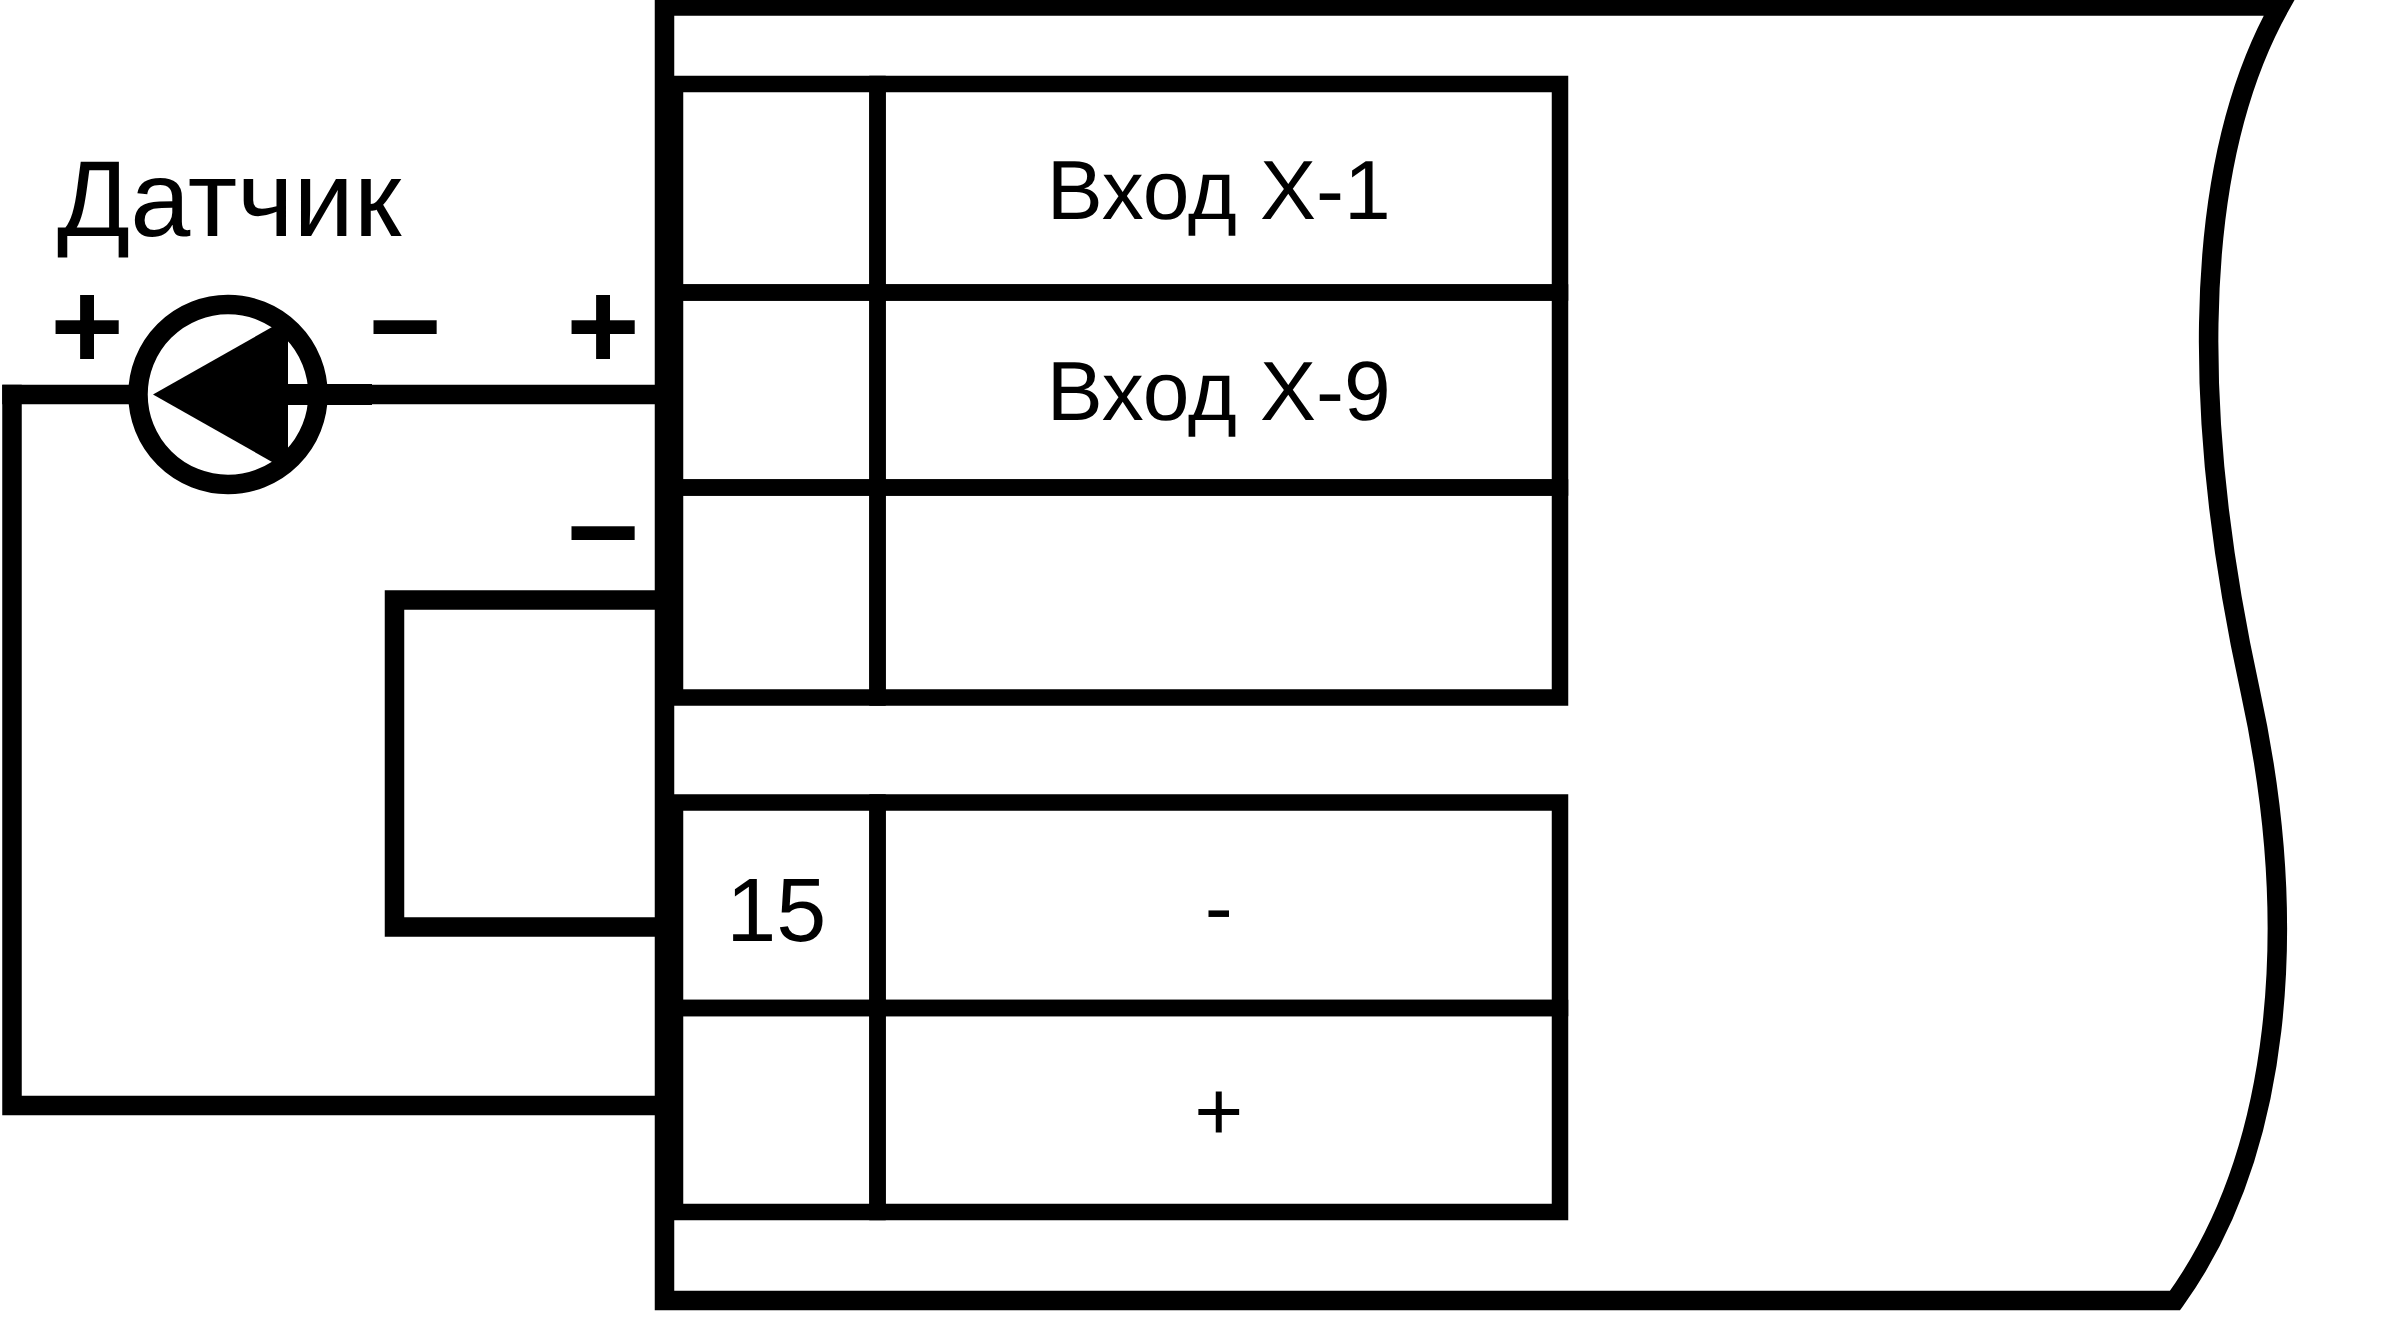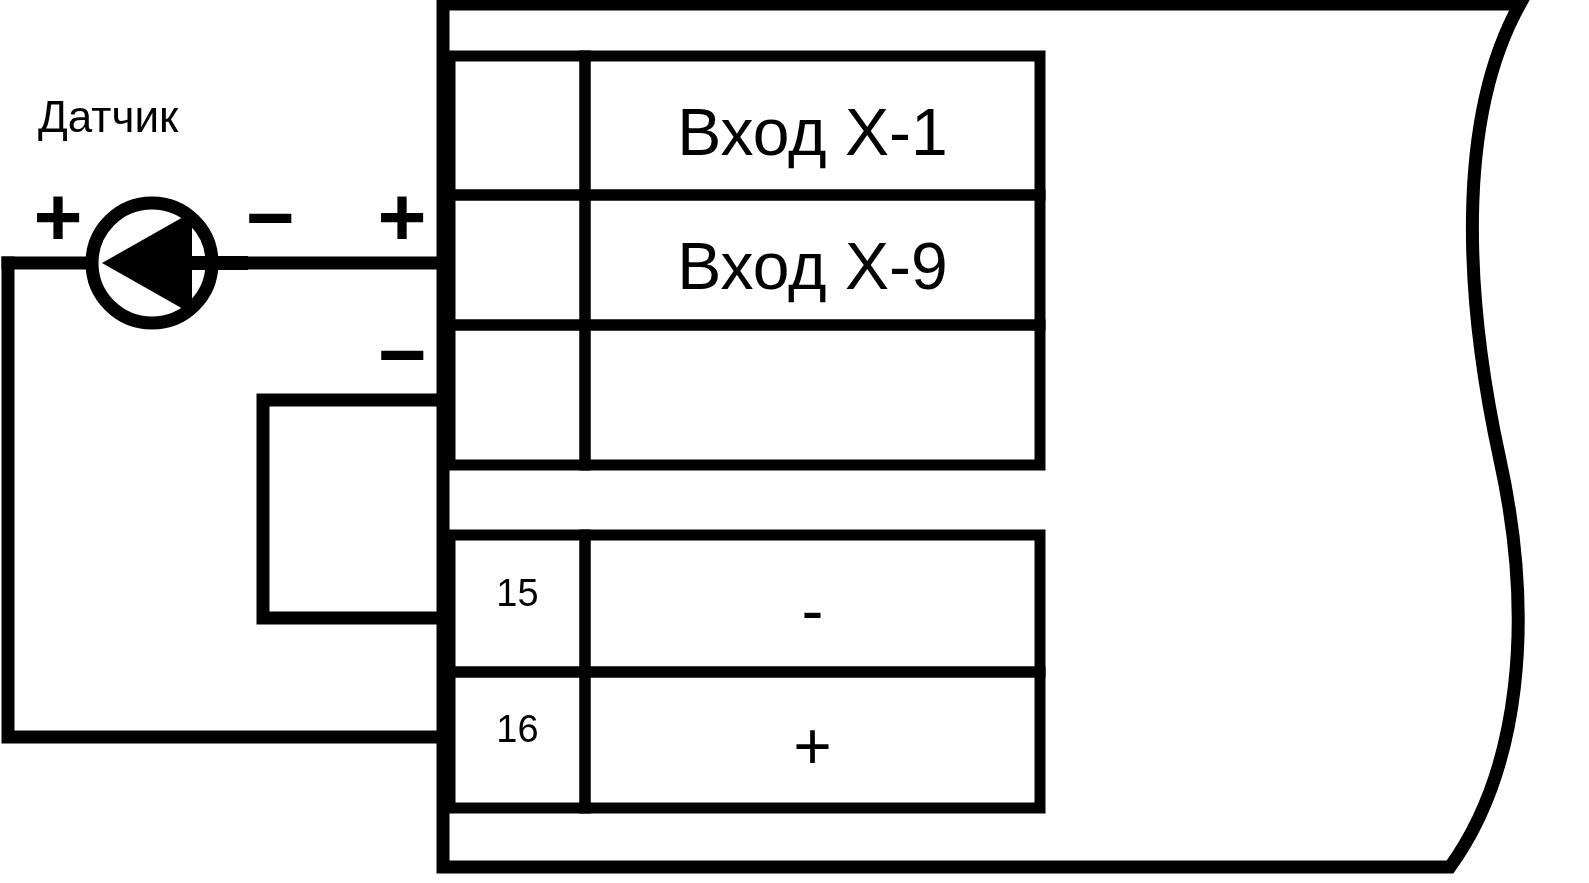--- a/index.html
+++ b/index.html
@@ -26,27 +26,27 @@
   }
   .wire, .body-outline, .cell-box {
     fill: none;
     stroke: #000000;
   }
   .txt {
     font-family: "Liberation Sans", sans-serif;
     fill: #000000;
   }
   .cell-label {
-    font-size: 66px;
+    font-size: 56px;
   }
   .cell-num {
-    font-size: 38px;
+    font-size: 60px;
   }
   .sensor-title {
-    font-size: 44px;
+    font-size: 72px;
   }
   .polarity {
     font-size: 84px;
     font-weight: 700;
   }
 </style>
 </head>
 <body>
 
 <div id="diagram-root">
@@ -97,18 +97,17 @@
   <div style="position:absolute; left:372px; top:312px; width:60px; text-align:center; line-height:1;" class="txt polarity">−</div>
 
   <div style="position:absolute; left:450px; top:94px; width:135px; text-align:center;" class="txt cell-num"></div>
   <div style="position:absolute; left:450px; top:228px; width:135px; text-align:center;" class="txt cell-num"></div>
   <div style="position:absolute; left:450px; top:363px; width:135px; text-align:center;" class="txt cell-num"></div>
 
   <div style="position:absolute; left:585px; top:94px; width:455px; text-align:center;" class="txt cell-label">Вход X-1</div>
   <div style="position:absolute; left:585px; top:228px; width:455px; text-align:center;" class="txt cell-label">Вход X-9</div>
 
   <div style="position:absolute; left:450px; top:572px; width:135px; text-align:center;" class="txt cell-num">15</div>
-  <div style="position:absolute; left:450px; top:708px; width:135px; text-align:center;" class="txt cell-num">16</div>
 
   <div style="position:absolute; left:585px; top:572px; width:455px; text-align:center;" class="txt cell-label">-</div>
   <div style="position:absolute; left:585px; top:708px; width:455px; text-align:center;" class="txt cell-label">+</div>
 
 </div>
 
 </body></html>

